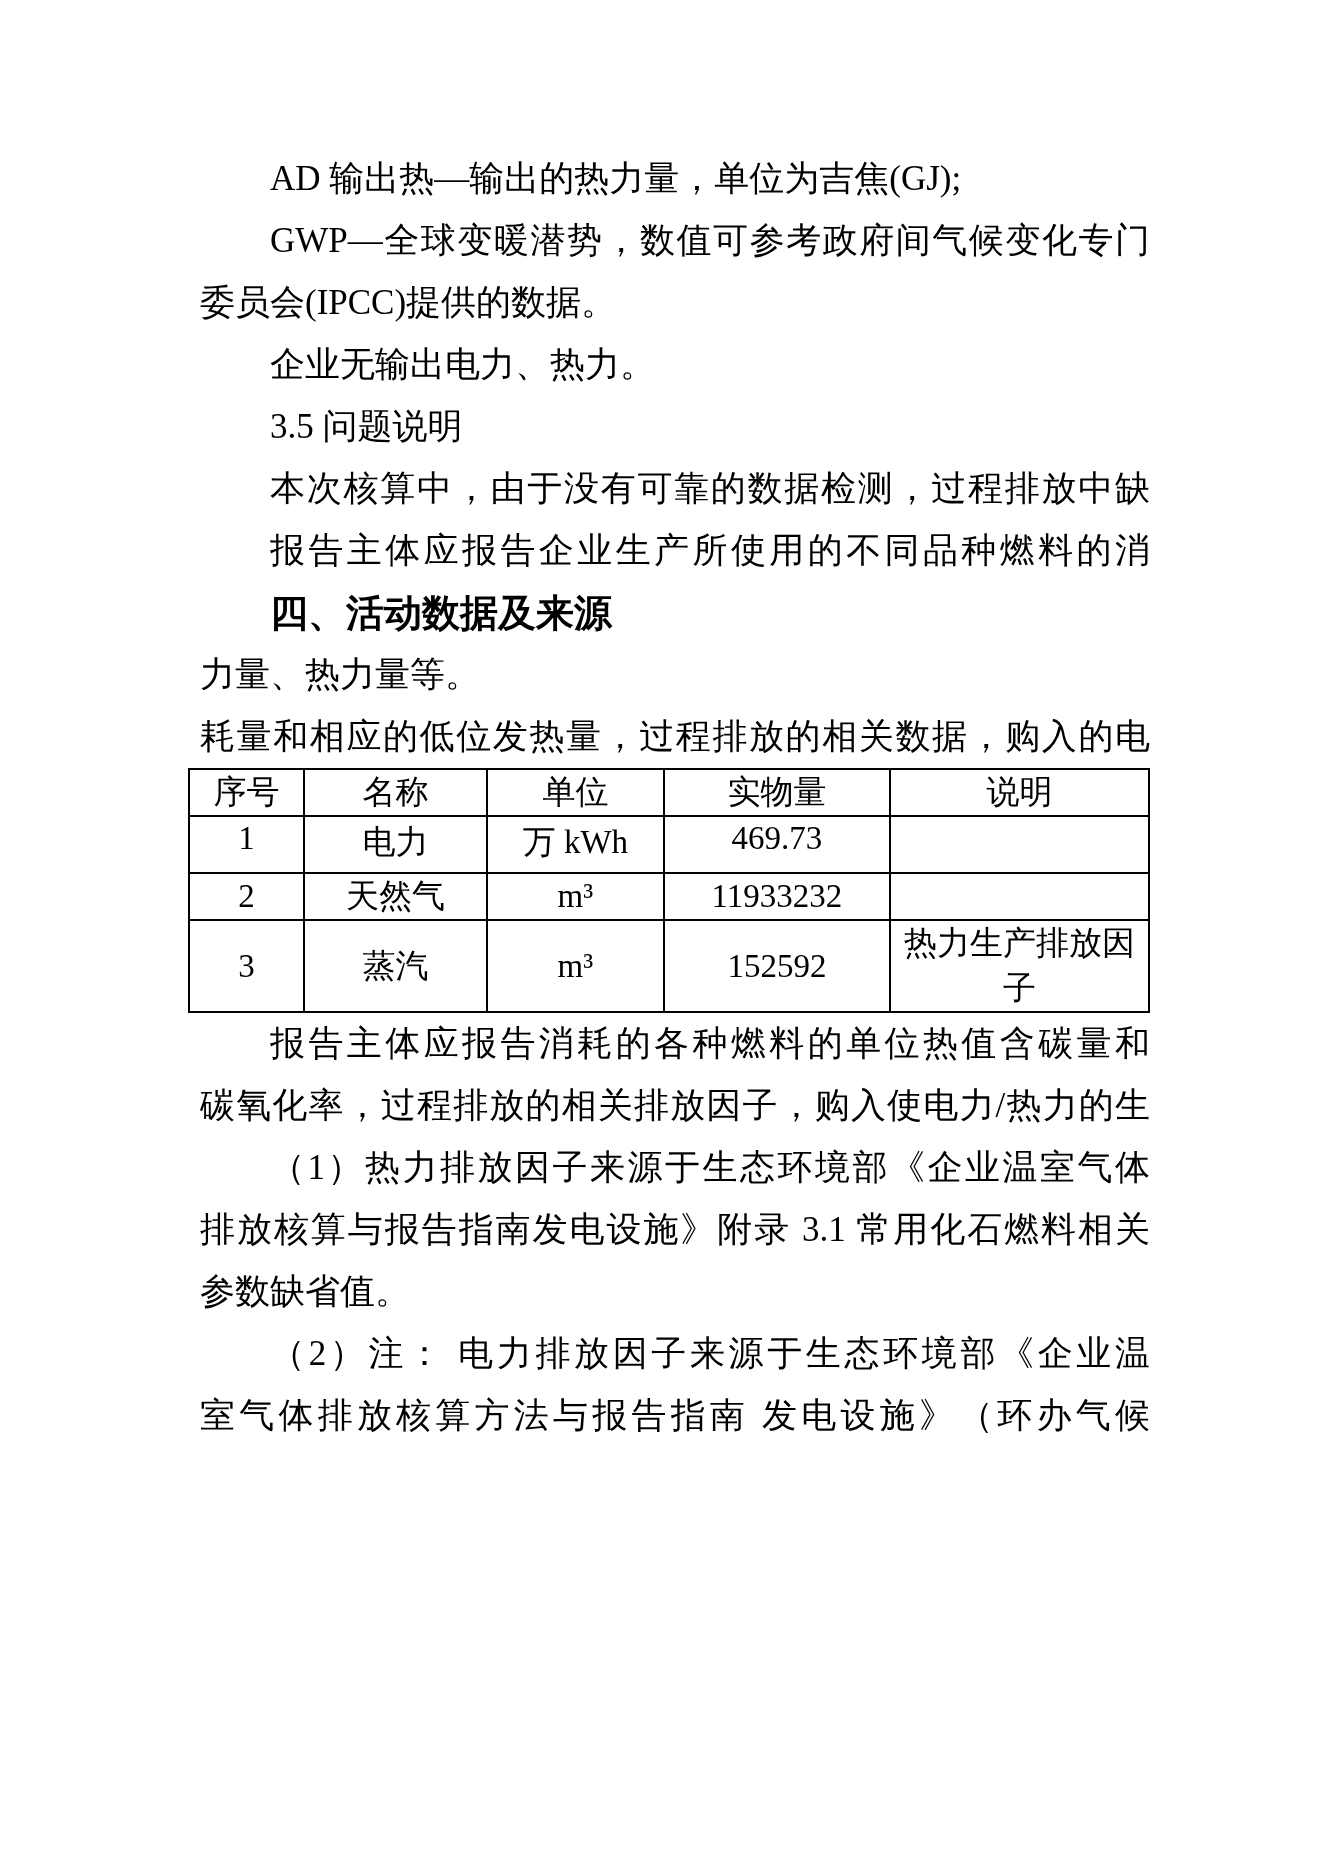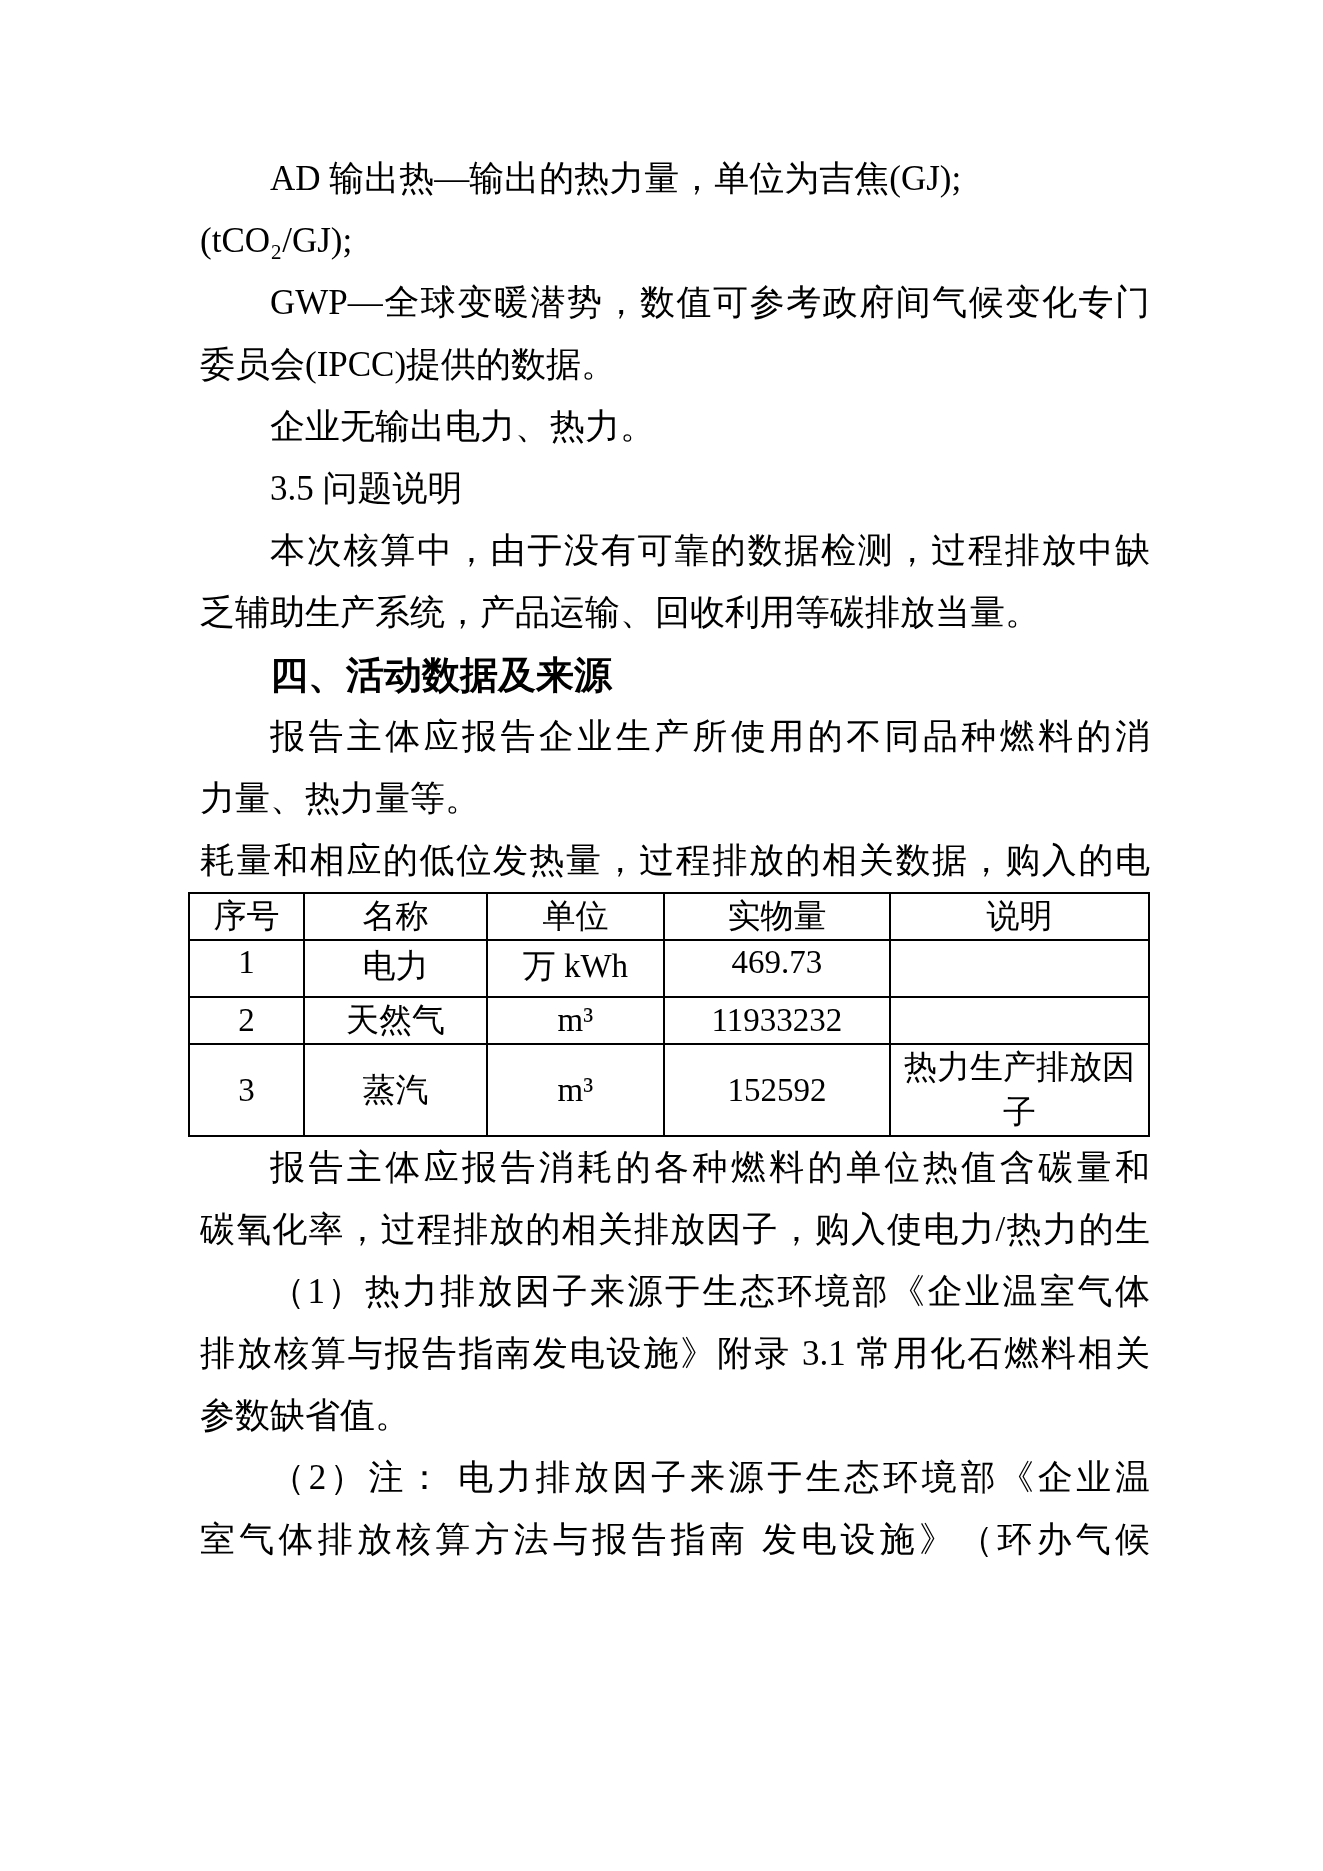--- a/index.html
+++ b/index.html
@@ -70,37 +70,35 @@
 <body>
 
 <div class="page">
   <div class="content">
 
     <div>
 
         <div class="line indent">AD 输出热—输出的热力量，单位为吉焦(GJ);</div>
 
 
-        <div class="line">(tCO₂/GJ);</div>
 
         <div class="line indent stretch">GWP—全球变暖潜势，数值可参考政府间气候变化专门</div>
 
         <div class="line">委员会(IPCC)提供的数据。</div>
 
         <div class="line indent">企业无输出电力、热力。</div>
 
         <div class="line indent">3.5 问题说明</div>
 
         <div class="line indent stretch">本次核算中，由于没有可靠的数据检测，过程排放中缺</div>
 
-        <div class="line">乏辅助生产系统，产品运输、回收利用等碳排放当量。</div>
+
+        <div class="line indent stretch">报告主体应报告企业生产所使用的不同品种燃料的消</div>
 
         <div class="line indent heading">四、活动数据及来源</div>
-
-        <div class="line indent stretch">报告主体应报告企业生产所使用的不同品种燃料的消</div>
 
         <div class="line">力量、热力量等。</div>
 
         <div class="line stretch">耗量和相应的低位发热量，过程排放的相关数据，购入的电</div>
       </div>
 
     <table class="doc-table">
       <colgroup>
         <col style="width:12%">
         <col style="width:19%">

